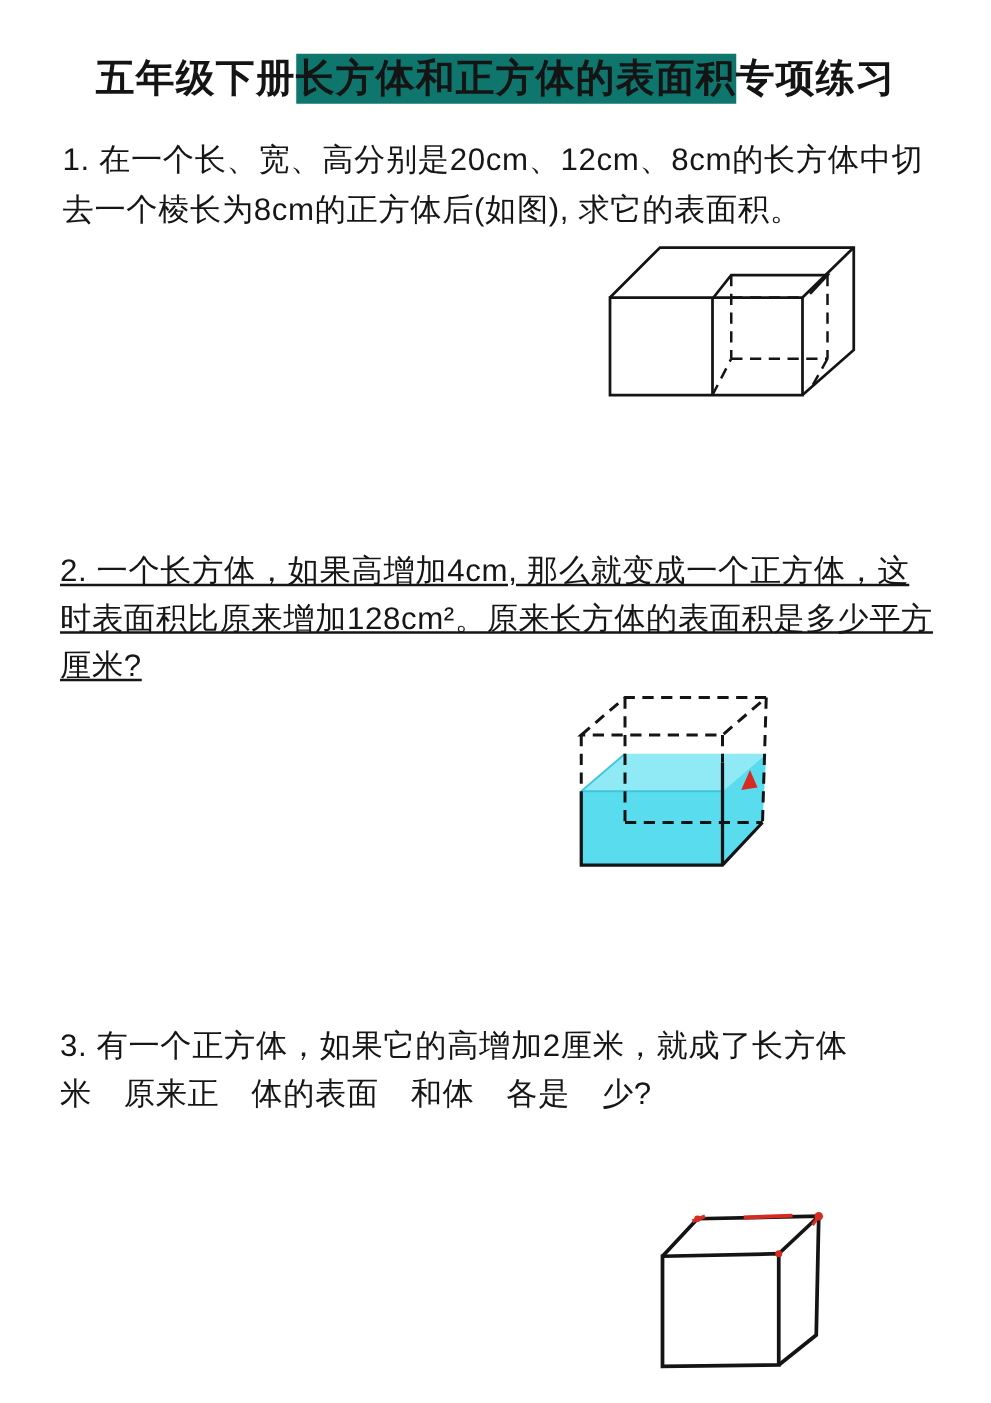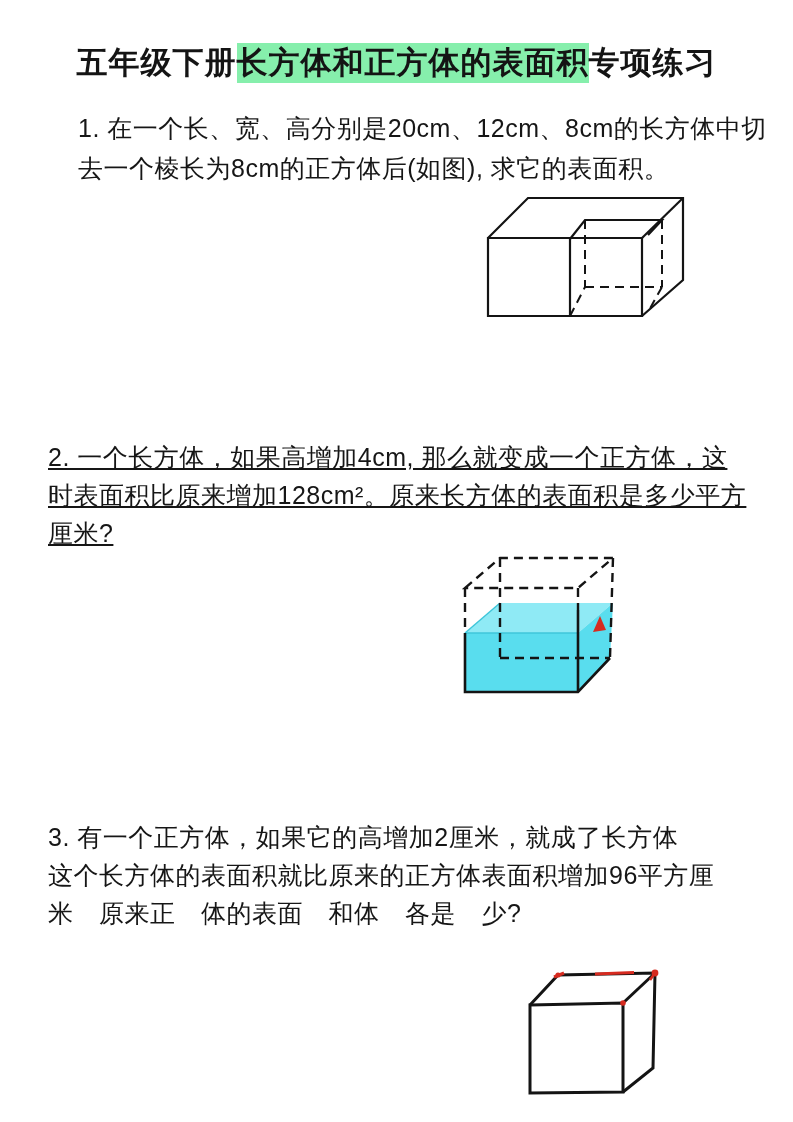--- a/index.html
+++ b/index.html
@@ -12,31 +12,31 @@
     overflow:hidden;
   }
   .title{
     position:absolute;top:42px;left:0;width:100%;
     text-align:center;
     font-size:31px;font-weight:700;letter-spacing:1px;
     line-height:42px;
     white-space:nowrap;
   }
   .title .hl{
-    background:#86efac;
+    background:#0f766e;
     padding:2px 0 3px 0;
   }
   .ptext{
     position:absolute;
     font-size:25px;
     color:#161616;
     letter-spacing:0.5px;
   }
   .ptext .line{white-space:pre;}
-  #p1-text{left:50px;top:108px;line-height:40px;margin-left:28px;}
+  #p1-text{left:50px;top:108px;line-height:40px;}
   #p2-text{left:48px;top:438px;line-height:38px;text-decoration:underline;}
   #p3-text{left:48px;top:818px;line-height:38px;}
   .fig{position:absolute;}
   #fig1{left:470px;top:186px;}
   #fig2{left:438px;top:553px;}
   #fig3{left:500px;top:950px;}
   svg .ln{fill:none;stroke:#141414;}
 </style>
 </head>
 <body>
@@ -92,21 +92,20 @@
     <path class="ln" stroke-width="2.4" stroke-dasharray="9,6" d="M140,35 L140,57"></path>
 
     <path class="ln" stroke-width="2.6" d="M27,80 L27,139 L140,139 L172,105"></path>
     <path class="ln" stroke-width="2.6" d="M140,57 L140,139"></path>
 
     <polygon points="162,63 155,79 168,77" fill="#d62b20"></polygon>
   </svg>
 
   <div class="ptext" id="p3-text">
     <div class="line">3. 有一个正方体，如果它的高增加2厘米，就成了长方体</div>
-    <div class="line">这个长方体的表面积就比原来的正方体表面积增加96平方厘</div>
     <div class="line">米　原来正　体的表面　和体　各是　少?</div>
   </div>
 
   <svg class="fig" id="fig3" width="212" height="168" viewBox="0 0 212 168">
     <path class="ln" stroke-width="3" d="M30,55 L123,53 L123,142 L30,143 Z"></path>
     <path class="ln" stroke-width="3" d="M30,55 L58,25 L155,23 L153,118 L123,142"></path>
     <path class="ln" stroke-width="3" d="M123,53 L155,23"></path>
 
     <path fill="none" stroke-width="3.2" d="M95,24 L134,22.5" stroke="#d62b20"></path>
     <path fill="none" stroke-width="3" d="M54,27 L64,23" stroke="#d62b20"></path>

